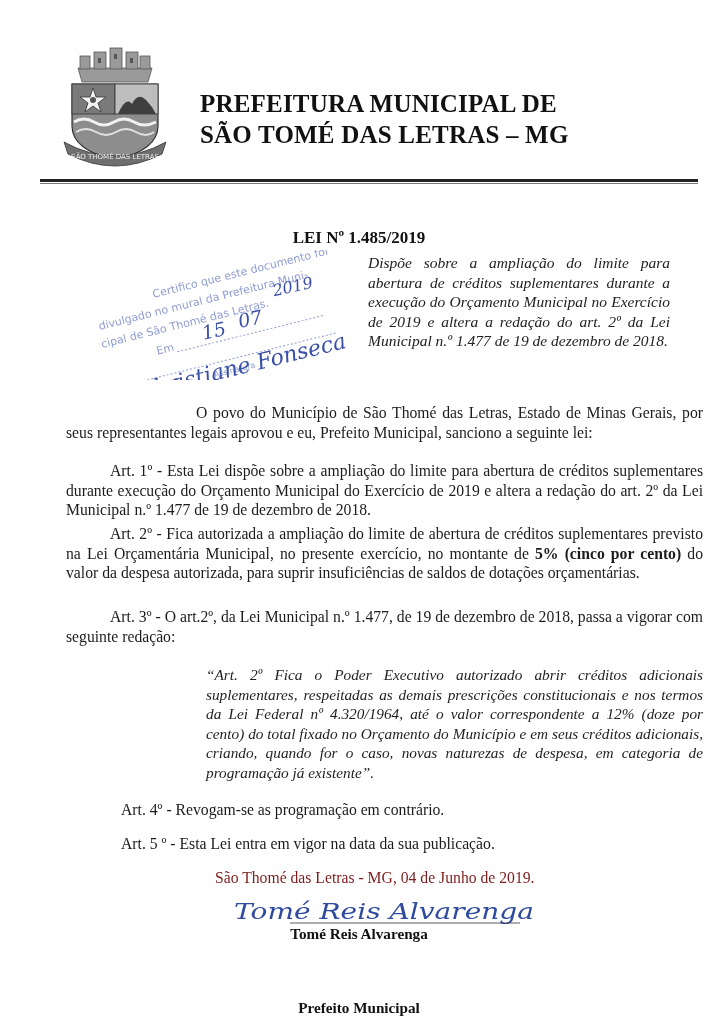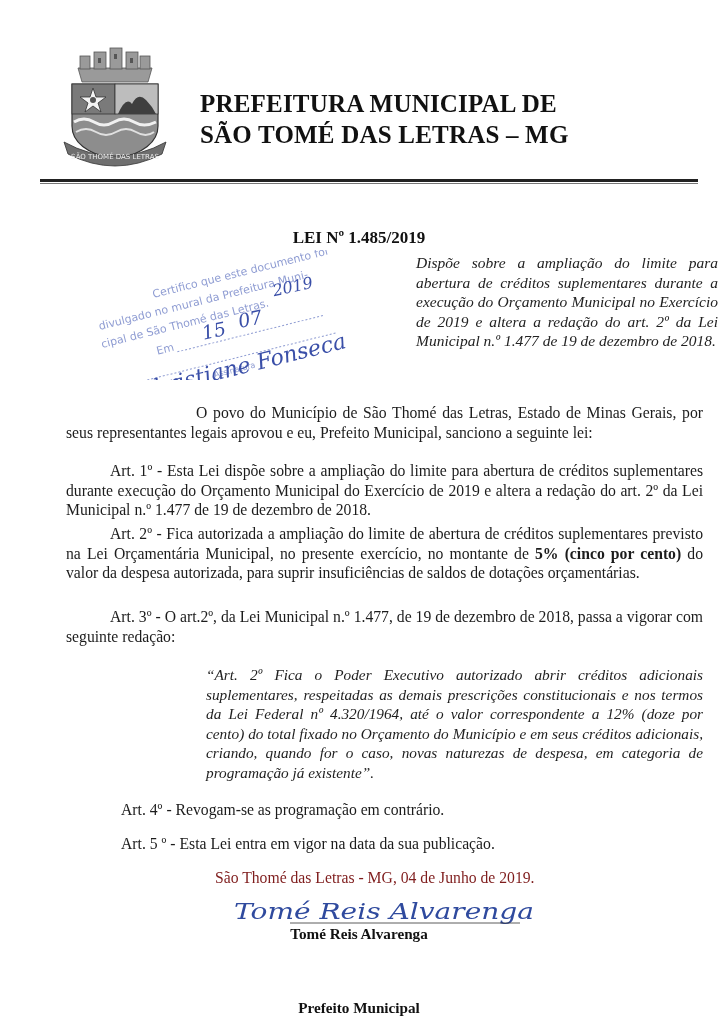--- a/index.html
+++ b/index.html
@@ -4,21 +4,21 @@
 <style>
   html, body { margin:0; padding:0; background:#ffffff; }
   body { width:718px; height:1024px; position:relative; overflow:hidden;
          font-family:"Liberation Serif", "DejaVu Serif", serif; color:#1a1a1a; }
   .abs { position:absolute; }
   .crest { left:60px; top:42px; width:110px; height:128px; }
   .header-title { left:200px; top:88px; font-size:25px; font-weight:bold; line-height:31px; letter-spacing:0.2px; color:#111; }
   .hr { left:40px; width:658px; top:179px; height:3px; background:#222; }
   .hr2 { left:40px; width:658px; top:183px; height:1px; background:#777; }
   .law-title { left:0; width:718px; top:196px; text-align:center; font-size:17px; font-weight:bold; color:#111;margin-top:32px; }
-  .ementa { left:368px; top:253px; width:302px; font-size:15.5px; font-style:italic; line-height:19.6px; text-align:justify; color:#222;margin-left:48px; }
+  .ementa { left:368px; top:253px; width:302px; font-size:15.5px; font-style:italic; line-height:19.6px; text-align:justify; color:#222; }
   .stamp { left:90px; top:250px; width:280px; height:130px; }
   .body-text { left:66px; width:637px; font-size:15.7px; line-height:19.6px; text-align:justify; color:#1c1c1c; }
   .indent { text-indent:88px; }
   .quote { left:206px; top:665px; width:497px; font-size:15.3px; font-style:italic; font-weight:normal; line-height:19.6px; text-align:justify; color:#1e1e1e; }
   .art-short { left:121px; font-size:15.7px; color:#1c1c1c; }
   .date-line { left:215px; top:869px; font-size:15.7px; color:#7f1d1d; }
   .sig { left:230px; top:893px; width:320px; height:36px; }
   .signer { left:0; width:718px; text-align:center; font-size:15.2px; font-weight:bold; line-height:19px; color:#111; }
 </style>
 </head>

